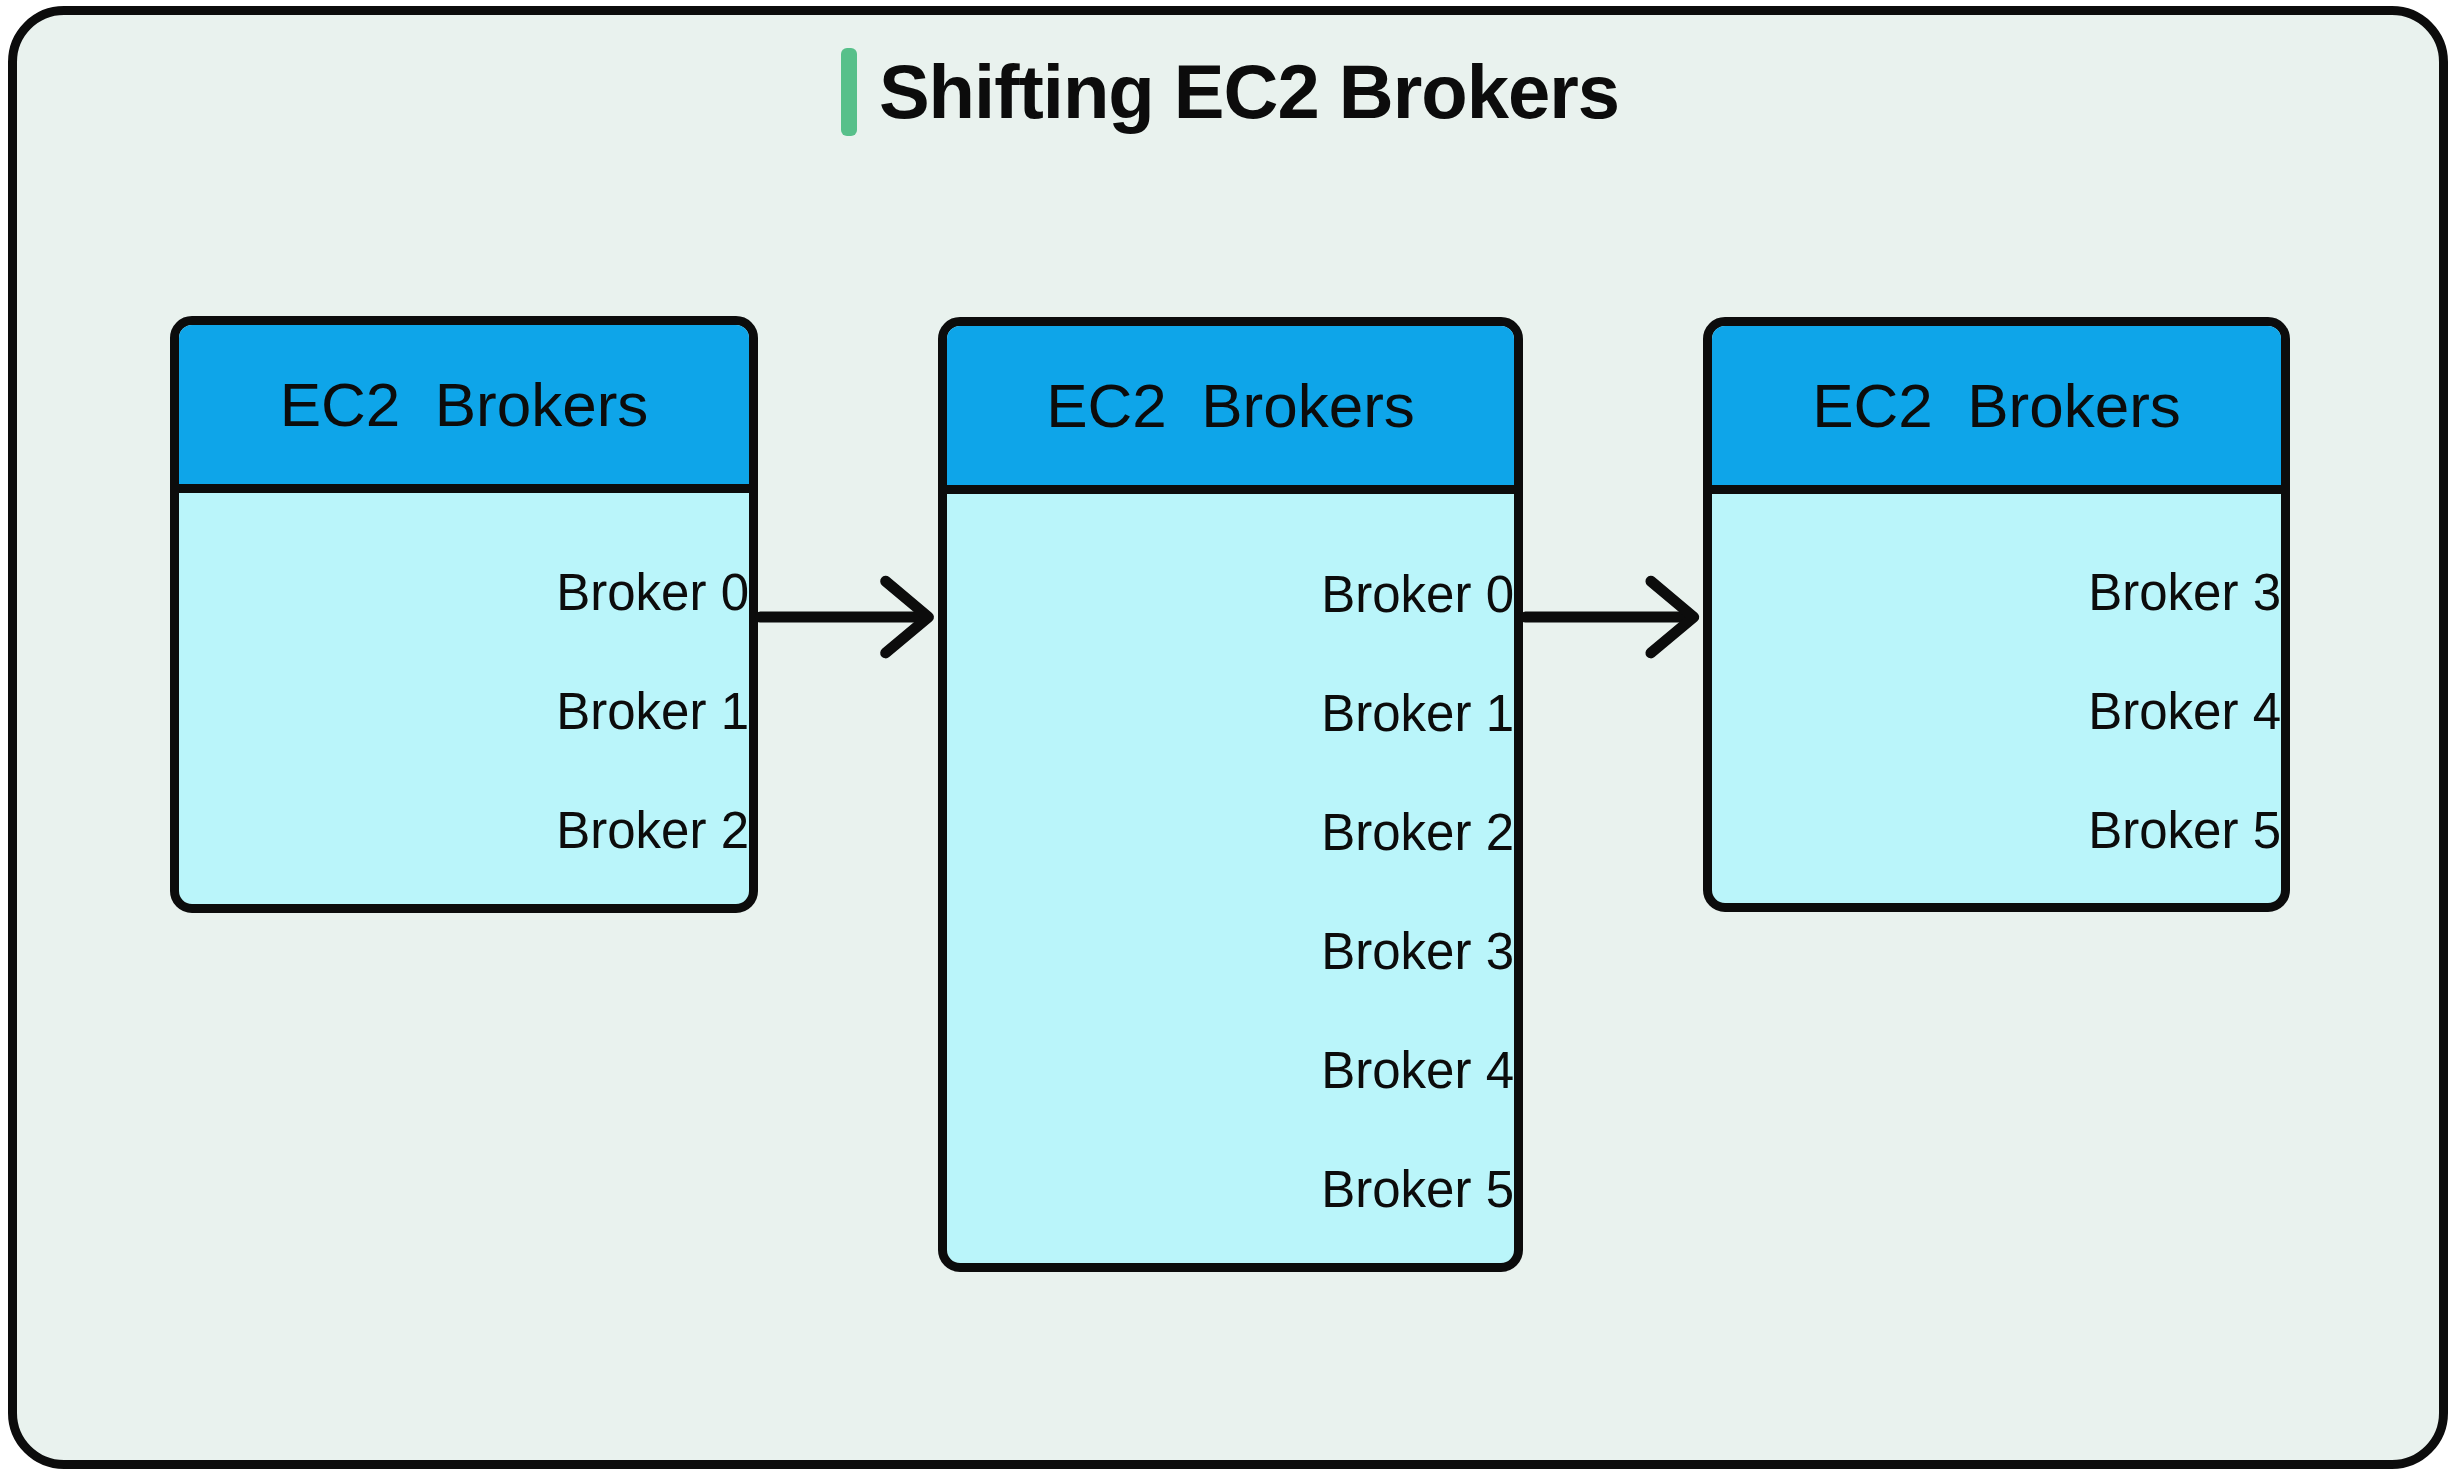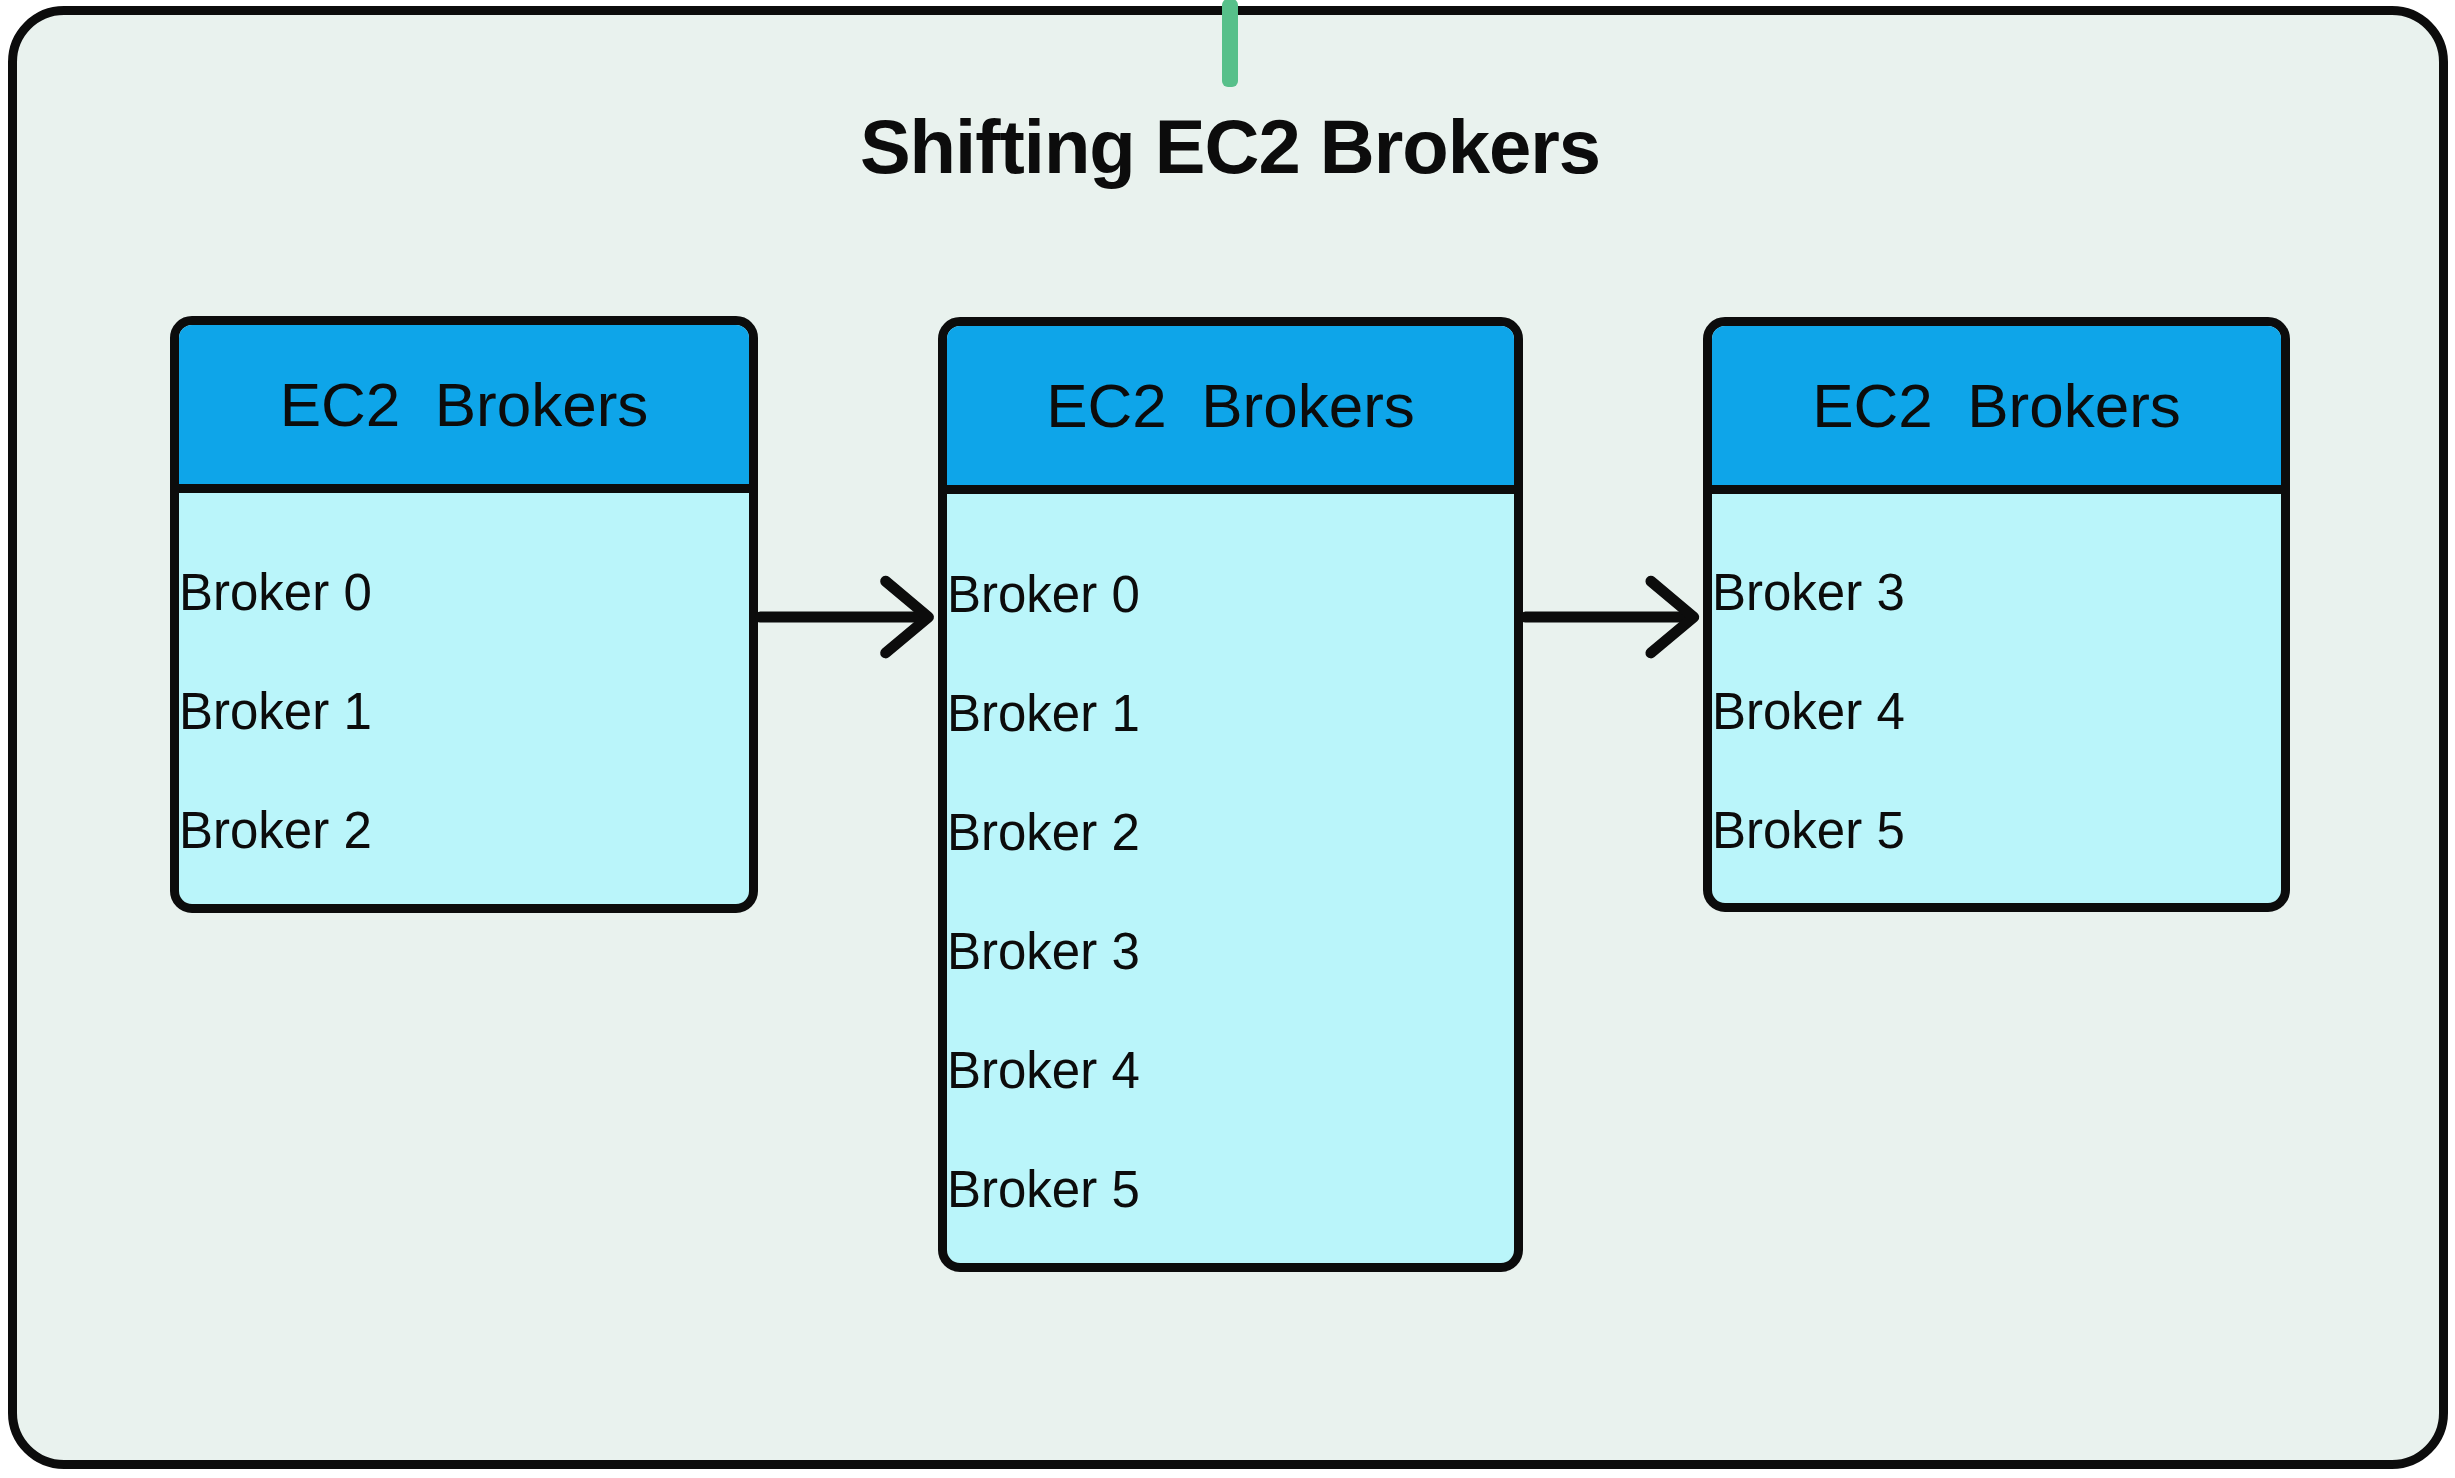--- a/index.html
+++ b/index.html
@@ -31,21 +31,20 @@
   .title-row {
     position: absolute;
     left: 4px;
     right: 0;
     top: 46px;
     height: 92px;
     display: flex;
     justify-content: center;
     align-items: center;
     gap: 22px;
-    flex-direction: column;
   }
   .accent-bar {
     width: 16px;
     height: 88px;
     background: #57c08a;
     border-radius: 6px;
     flex: 0 0 auto;
   }
   .title-text {
     font-size: 76px;
@@ -76,21 +75,21 @@
     font-size: 62px;
     color: #0c0c0c;
     white-space: pre;
     line-height: 1;
   }
   .node-body {
     flex: 1 1 auto;
     display: flex;
     flex-direction: column;
     justify-content: center;
-    align-items: flex-start;
+    align-items: flex-end;
     padding-top: 26px;
   }
   .node-row {
     height: 119px;
     display: flex;
     align-items: center;
     justify-content: center;
     font-size: 51px;
     color: #0c0c0c;
     white-space: pre;

